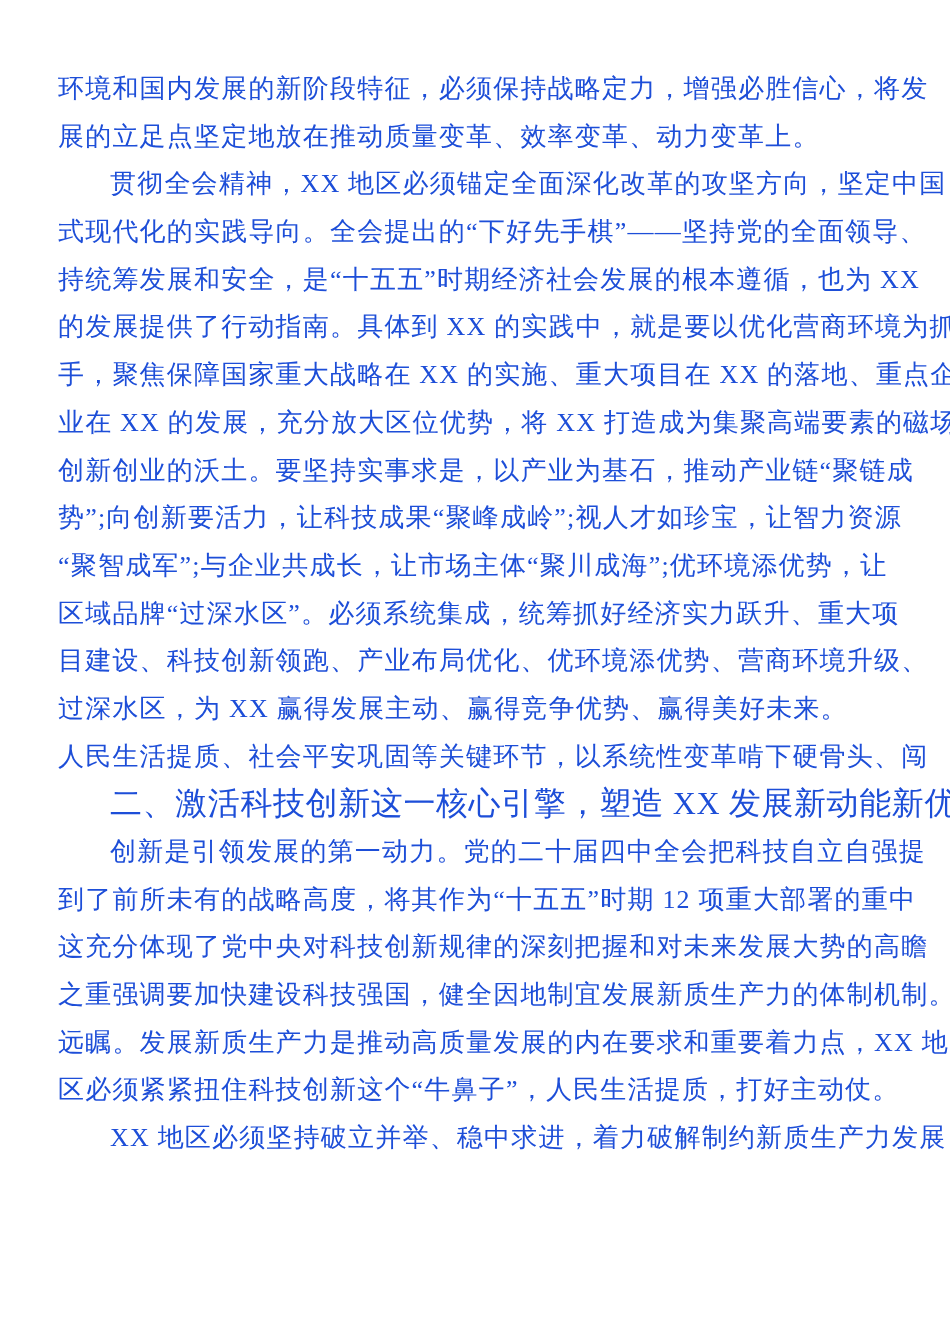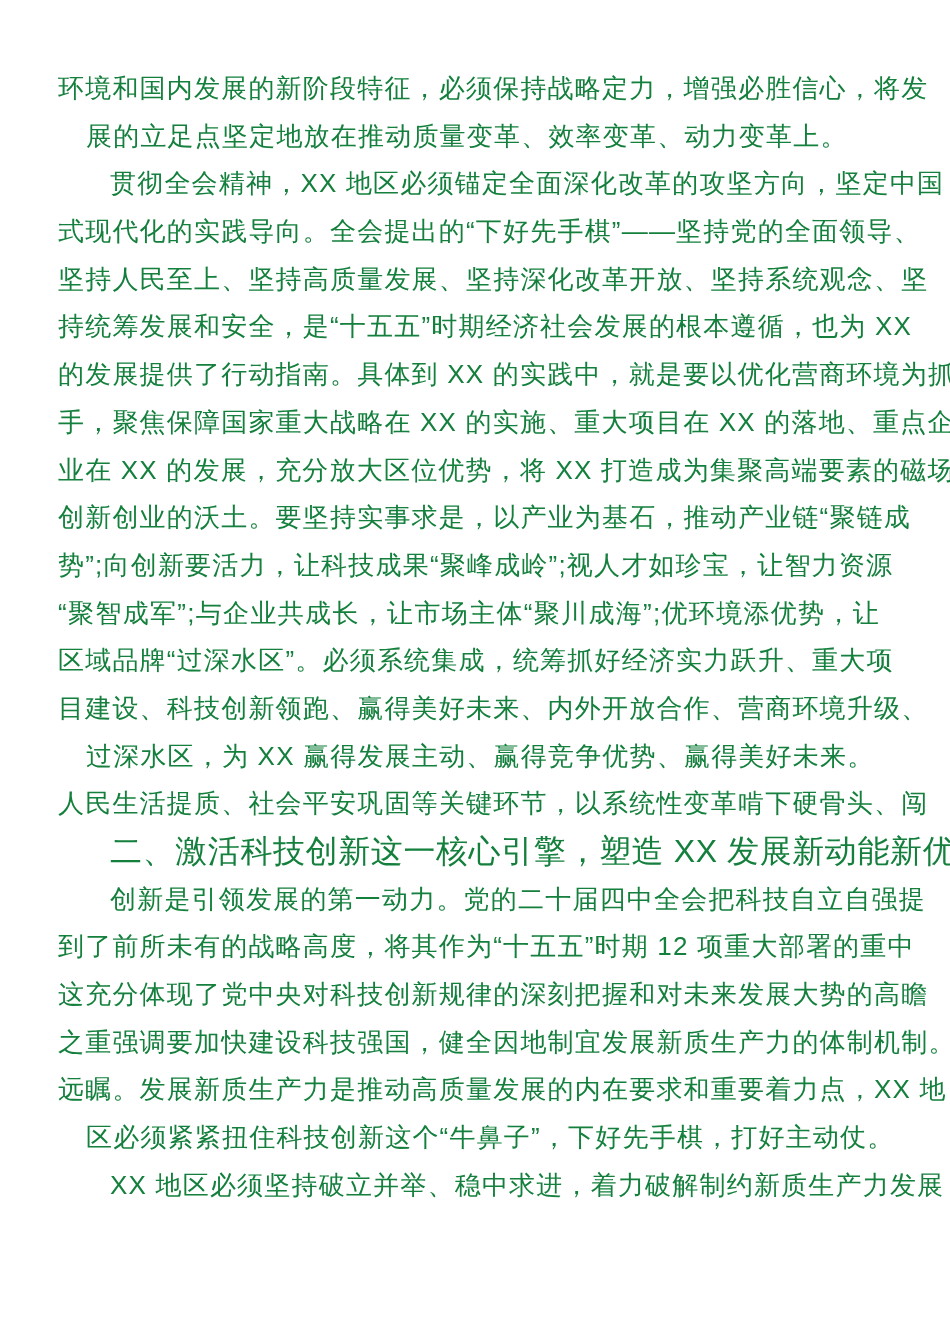--- a/index.html
+++ b/index.html
@@ -1,52 +1,51 @@
 <!DOCTYPE html>
 <html><head>
 <meta charset="utf-8">
 <style>
   html, body { margin: 0; padding: 0; background: #ffffff; }
   body { width: 950px; height: 1344px; overflow: hidden; position: relative; }
   .page {
     position: absolute; left: 58px; top: 65px; width: 822px;
-    font-family: Liberation Sans, sans-serif;
-    color: #15803d;
+    font-family: Liberation Serif, serif;
+    color: #1d4ed8;
   }
   .line {
     height: 47.7px; line-height: 47.7px;
     font-size: 26px; white-space: nowrap;
     letter-spacing: 1.2px;
     text-align: justify; text-align-last: justify;
   }
-  .line.last { text-align-last: left; margin-left: 28px; }
+  .line.last { text-align-last: left; }
   .line.indent { padding-left: 52px; }
   .heading { font-size: 32px; letter-spacing: 0.6px; text-align-last: left; }
 </style>
 </head>
 <body>
 
 <div class="page">
   <div class="line">环境和国内发展的新阶段特征，必须保持战略定力，增强必胜信心，将发</div>
   <div class="line last">展的立足点坚定地放在推动质量变革、效率变革、动力变革上。</div>
   <div class="line indent">贯彻全会精神，XX 地区必须锚定全面深化改革的攻坚方向，坚定中国</div>
   <div class="line">式现代化的实践导向。全会提出的“下好先手棋”——坚持党的全面领导、</div>
-  <div class="line">坚持人民至上、坚持高质量发展、坚持深化改革开放、坚持系统观念、坚</div>
   <div class="line">持统筹发展和安全，是“十五五”时期经济社会发展的根本遵循，也为 XX</div>
   <div class="line">的发展提供了行动指南。具体到 XX 的实践中，就是要以优化营商环境为抓</div>
   <div class="line">手，聚焦保障国家重大战略在 XX 的实施、重大项目在 XX 的落地、重点企</div>
   <div class="line">业在 XX 的发展，充分放大区位优势，将 XX 打造成为集聚高端要素的磁场、</div>
   <div class="line">创新创业的沃土。要坚持实事求是，以产业为基石，推动产业链“聚链成</div>
   <div class="line">势”;向创新要活力，让科技成果“聚峰成岭”;视人才如珍宝，让智力资源</div>
   <div class="line">“聚智成军”;与企业共成长，让市场主体“聚川成海”;优环境添优势，让</div>
   <div class="line">区域品牌“过深水区”。必须系统集成，统筹抓好经济实力跃升、重大项</div>
-  <div class="line">目建设、科技创新领跑、赢得美好未来、内外开放合作、营商环境升级、</div>
+  <div class="line">目建设、科技创新领跑、产业布局优化、优环境添优势、营商环境升级、</div>
   <div class="line last">过深水区，为 XX 赢得发展主动、赢得竞争优势、赢得美好未来。</div>
   <div class="line">人民生活提质、社会平安巩固等关键环节，以系统性变革啃下硬骨头、闯</div>
   <div class="line indent heading">二、激活科技创新这一核心引擎，塑造 XX 发展新动能新优势</div>
   <div class="line indent">创新是引领发展的第一动力。党的二十届四中全会把科技自立自强提</div>
   <div class="line">到了前所未有的战略高度，将其作为“十五五”时期 12 项重大部署的重中</div>
   <div class="line">这充分体现了党中央对科技创新规律的深刻把握和对未来发展大势的高瞻</div>
   <div class="line">之重强调要加快建设科技强国，健全因地制宜发展新质生产力的体制机制。</div>
   <div class="line">远瞩。发展新质生产力是推动高质量发展的内在要求和重要着力点，XX 地</div>
-  <div class="line last">区必须紧紧扭住科技创新这个“牛鼻子”，下好先手棋，打好主动仗。</div>
+  <div class="line last">区必须紧紧扭住科技创新这个“牛鼻子”，人民生活提质，打好主动仗。</div>
   <div class="line indent">XX 地区必须坚持破立并举、稳中求进，着力破解制约新质生产力发展</div>
 </div>
 
 </body></html>

